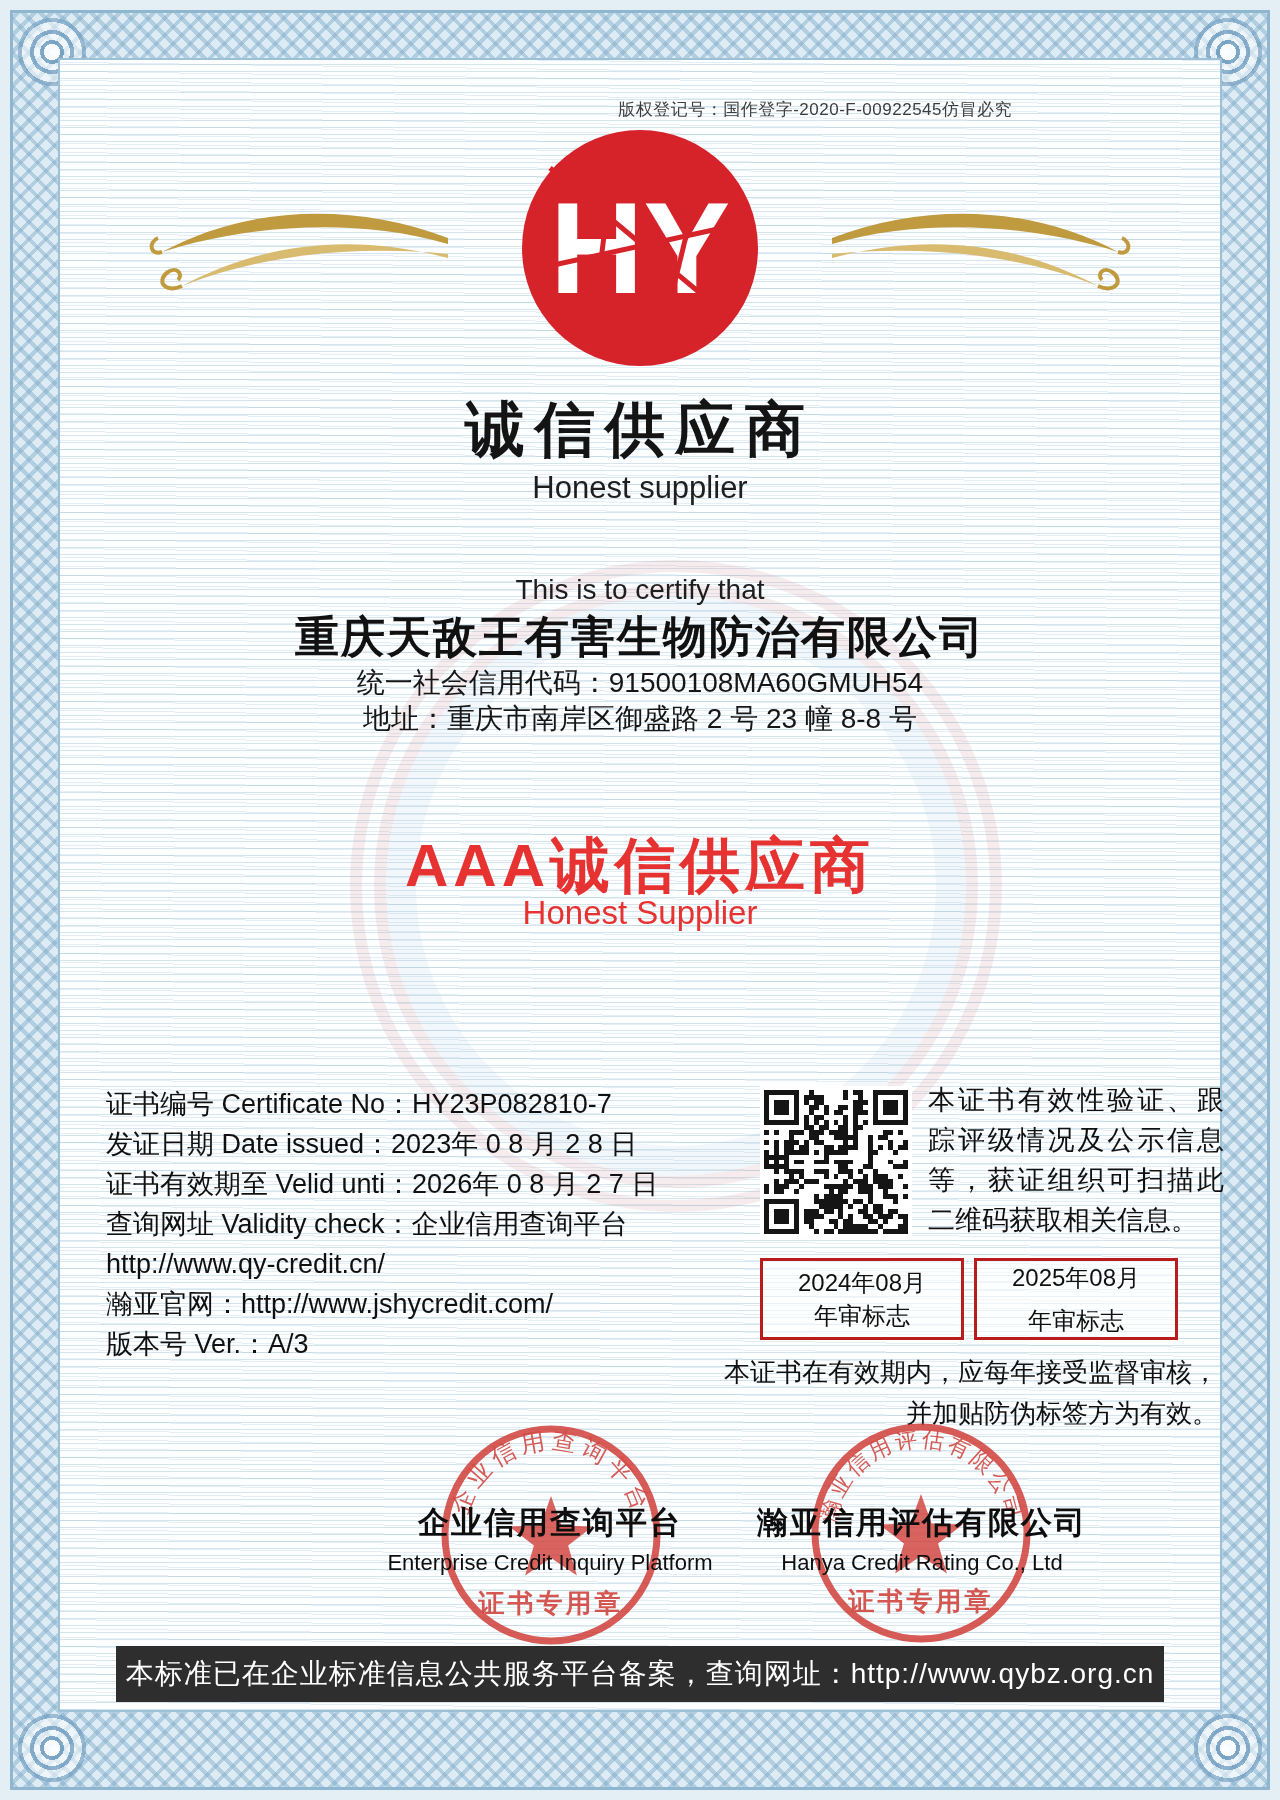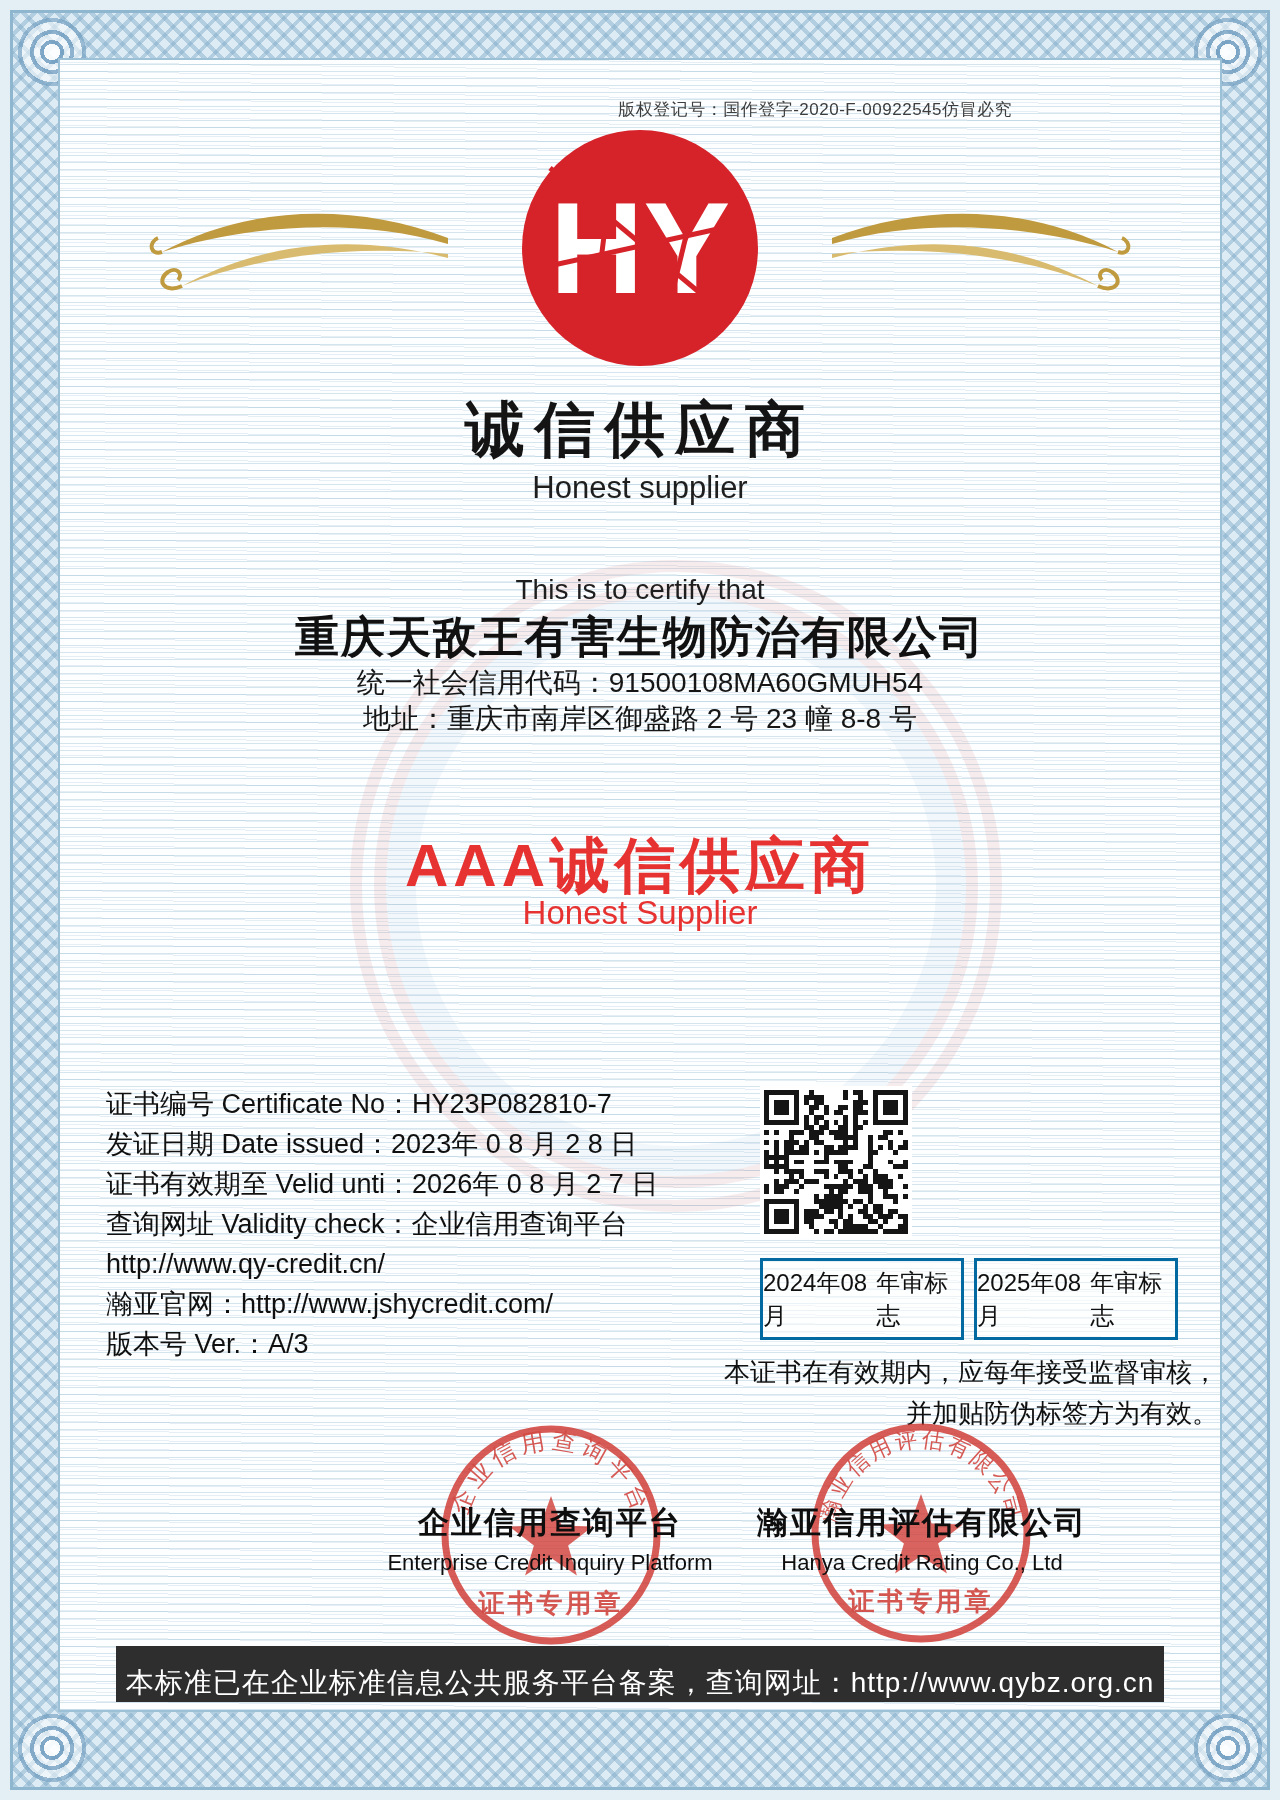--- a/index.html
+++ b/index.html
@@ -50,33 +50,33 @@
   .certify-en{top:574px;font-size:28px;color:#1e1e1e;text-align:center;}
   .company{top:608px;font-size:44px;font-weight:bold;letter-spacing:2px;color:#111;}
   .credit{top:664px;font-size:28px;color:#161616;}
   .address{top:700px;font-size:28px;color:#161616;}
   .award-zh{top:826px;font-size:60px;font-weight:bold;letter-spacing:5px;color:#e63230;}
   .award-en{top:894px;font-size:33px;color:#e63230;}
   .details{left:106px;top:1084px;font-size:27px;line-height:40px;color:#101010;}
   .qr-box{left:760px;top:1086px;width:152px;height:152px;background:#fff;padding:4px;box-sizing:border-box;}
   .qr-box svg{width:100%;height:100%;display:block;}
   .qr-note{left:928px;top:1080px;width:296px;font-size:27px;line-height:40px;color:#101010;text-align:justify;}
-  .badge{top:1258px;width:198px;height:76px;border:3px solid #0369a1;background:rgba(255,255,255,.55);
-         display:flex;align-items:center;justify-content:center;font-size:24px;line-height:33px;color:#101010;}
+  .badge{top:1258px;width:198px;height:76px;border:3px solid #b91c1c;background:rgba(255,255,255,.55);
+         display:flex;flex-direction:column;align-items:center;justify-content:center;font-size:24px;line-height:33px;color:#101010;}
   .badge1{left:760px;} .badge2{left:974px;justify-content:space-between;}
   .audit-note{left:716px;top:1352px;width:502px;text-align:right;font-size:26px;line-height:41px;color:#101010;}
   .stamp{width:238px;height:238px;opacity:.92;}
   .stamp1{left:432px;top:1416px;} .stamp2{left:802px;top:1414px;}
   .issuer{text-align:center;color:#0e0e0e;}
   .issuer-zh{font-size:31px;font-weight:bold;letter-spacing:2px;}
   .issuer-en{font-size:22px;margin-top:6px;}
   .issuer1{left:360px;top:1502px;width:380px;}
   .issuer2{left:732px;top:1502px;width:380px;}
   .footer-bar{left:116px;right:116px;top:1646px;height:56px;background:#2e2e2e;
-              display:flex;align-items:flex-end;justify-content:center;}
+              display:flex;align-items:center;justify-content:center;}
   .footer-bar span{color:#fff;font-size:28px;letter-spacing:1px;}
 </style>
 </head>
 <body>
 
 <div class="page">
 
   <div class="frame"></div>
   <div class="corner" style="left:14px;top:14px;"></div>
   <div class="corner" style="right:14px;top:14px;"></div>
@@ -544,20 +544,21 @@
         <rect x="20" y="28" width="1" height="1" fill="#151515"></rect>
         <rect x="21" y="28" width="1" height="1" fill="#151515"></rect>
         <rect x="22" y="28" width="1" height="1" fill="#151515"></rect>
         <rect x="24" y="28" width="1" height="1" fill="#151515"></rect>
         <rect x="25" y="28" width="1" height="1" fill="#151515"></rect>
         <rect x="26" y="28" width="1" height="1" fill="#151515"></rect>
         <rect x="27" y="28" width="1" height="1" fill="#151515"></rect>
         <rect x="28" y="28" width="1" height="1" fill="#151515"></rect>
       </svg>
   </div>
+  <div class="abs qr-note">本证书有效性验证、跟踪评级情况及公示信息等，获证组织可扫描此二维码获取相关信息。</div>
 
   <div class="abs badge badge1">
     <span>2024年08月</span>
     <span>年审标志</span>
   </div>
   <div class="abs badge badge2">
     <span>2025年08月</span>
     <span>年审标志</span>
   </div>
 

